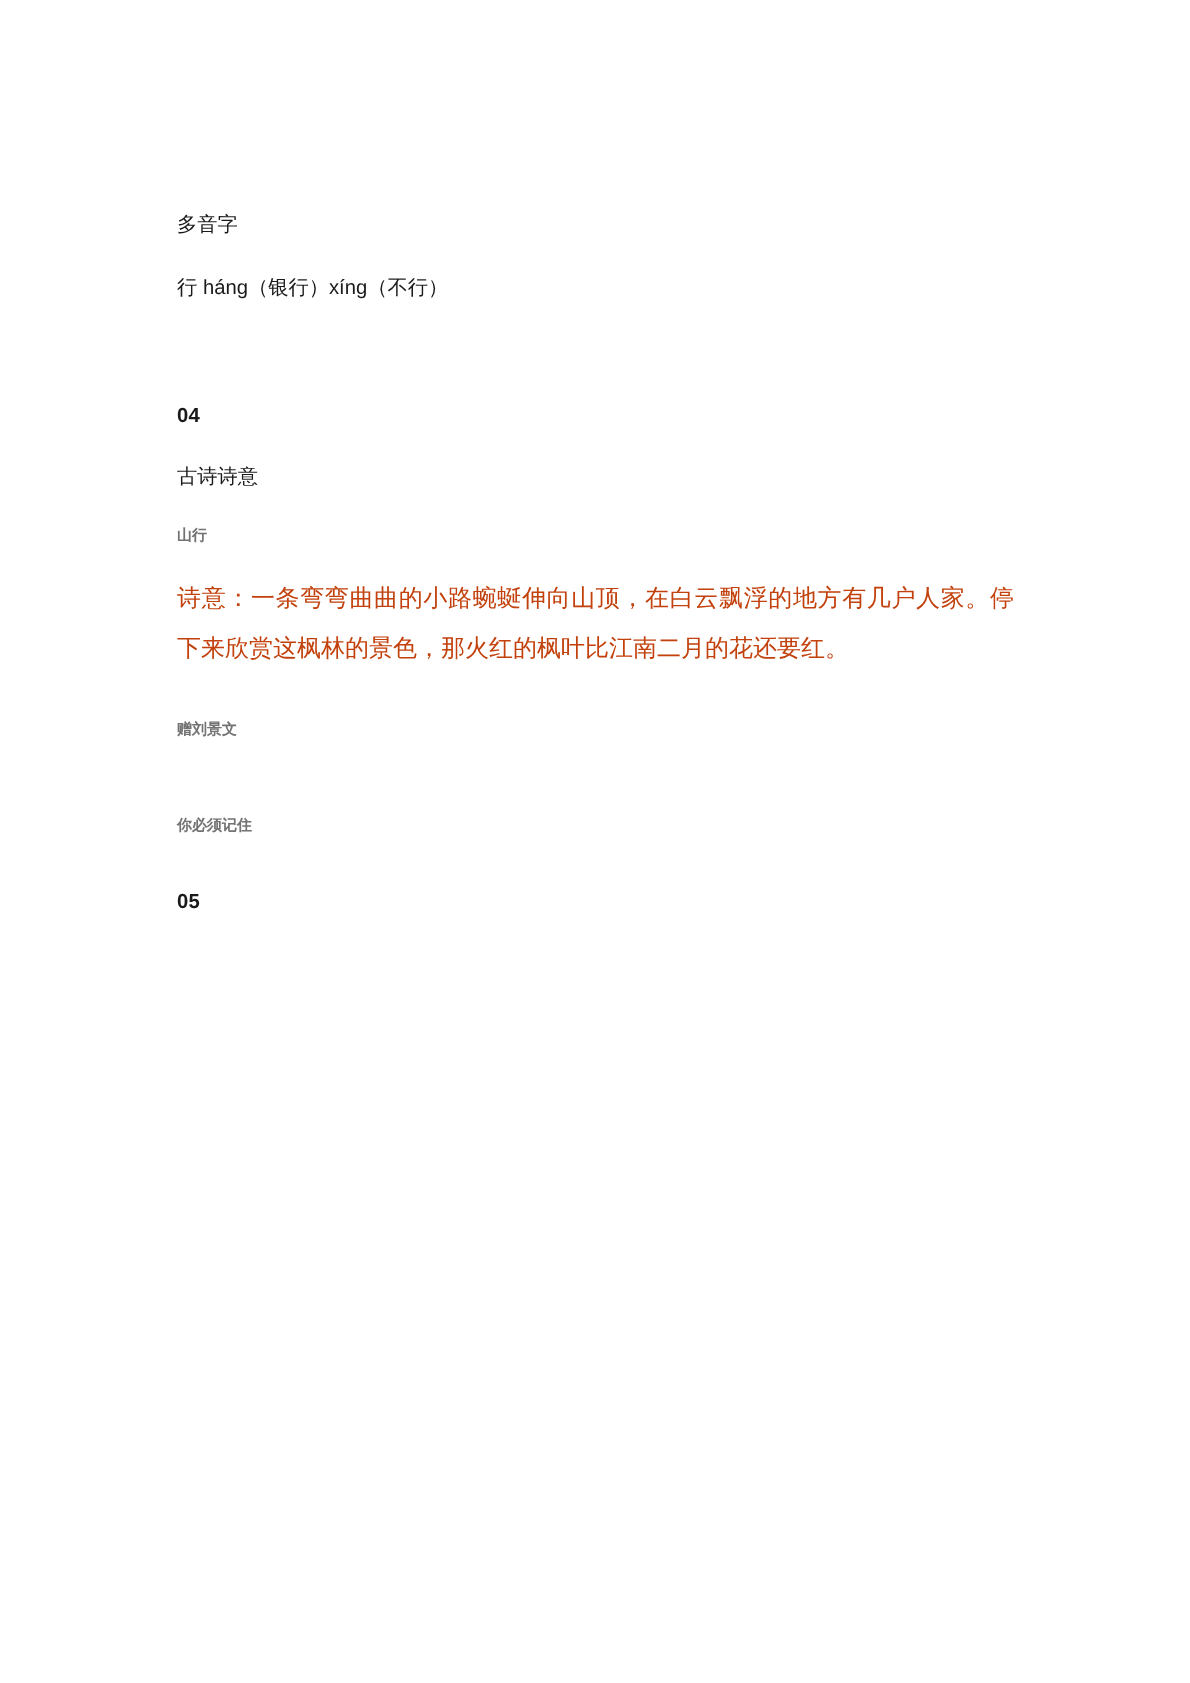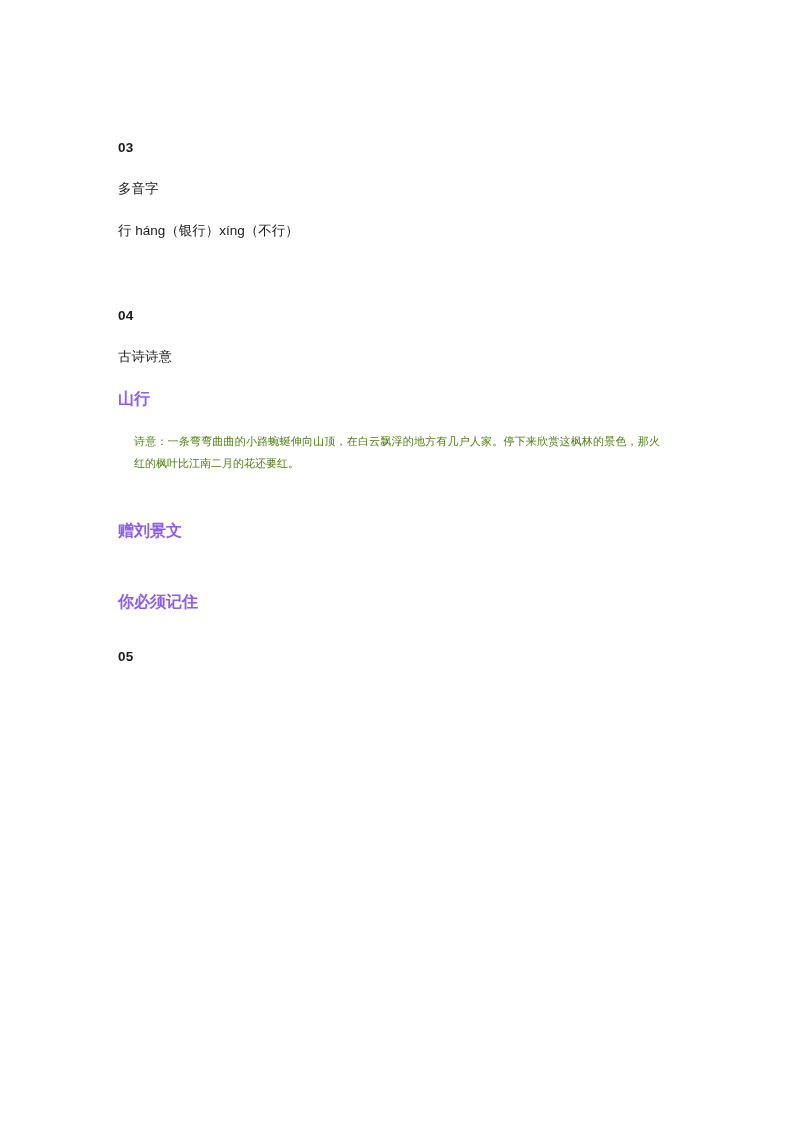--- a/index.html
+++ b/index.html
@@ -31,44 +31,43 @@
     margin: 0 0 24px 0;
     letter-spacing: 0.2px;
   }
   .line {
     font-size: 13.5px;
     color: #1a1a1a;
     margin: 0 0 22px 0;
     line-height: 1.5;
   }
   .poem-title {
-    font-size: 16px;
+    font-size: 10px;
     font-weight: bold;
-    color: #8b5cf6;
+    color: #737373;
     margin: 0 0 20px 0;
   }
   .para {
-    font-size: 11px;
-    color: #4d7c0f;
+    font-size: 16px;
+    color: #c2410c;
     line-height: 2.05;
-    margin: 16px;
+    margin: 0;
     text-align: justify;
   }
   .gap-lg { height: 44px; }
   .gap-md { height: 30px; }
   .gap-sm { height: 16px; }
 </style>
 </head>
 <body>
 
 <div class="page">
   <div class="doc">
 
     <div>
-      <div class="section-number">03</div>
       <div class="line">多音字</div>
       <div class="line">行 háng（银行）xíng（不行）</div>
     </div>
 
     <div class="gap-lg"></div>
 
     <div>
       <div class="section-number">04</div>
       <div class="line">古诗诗意</div>
 

